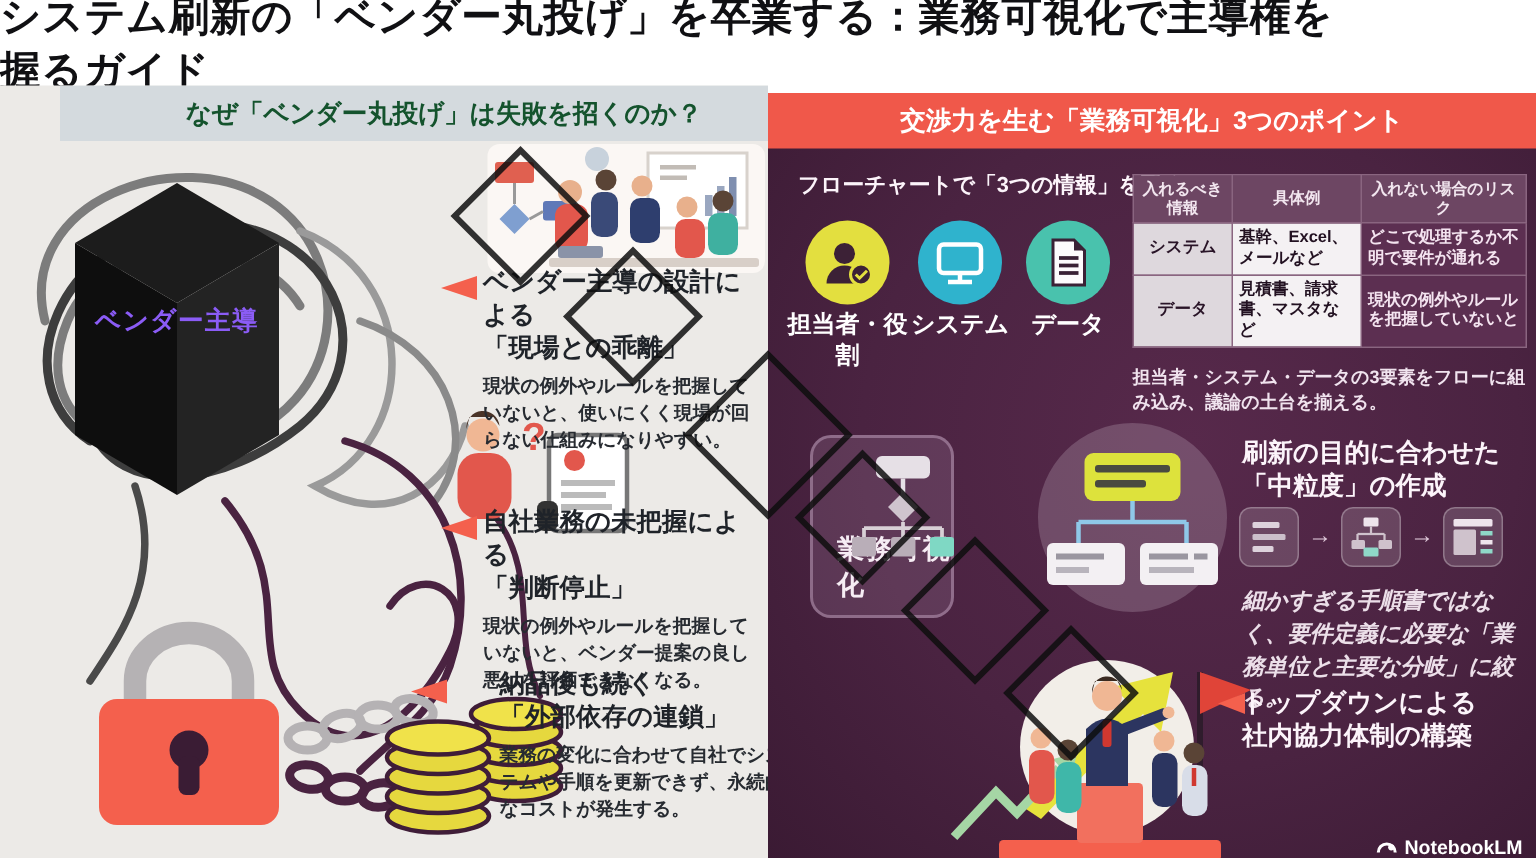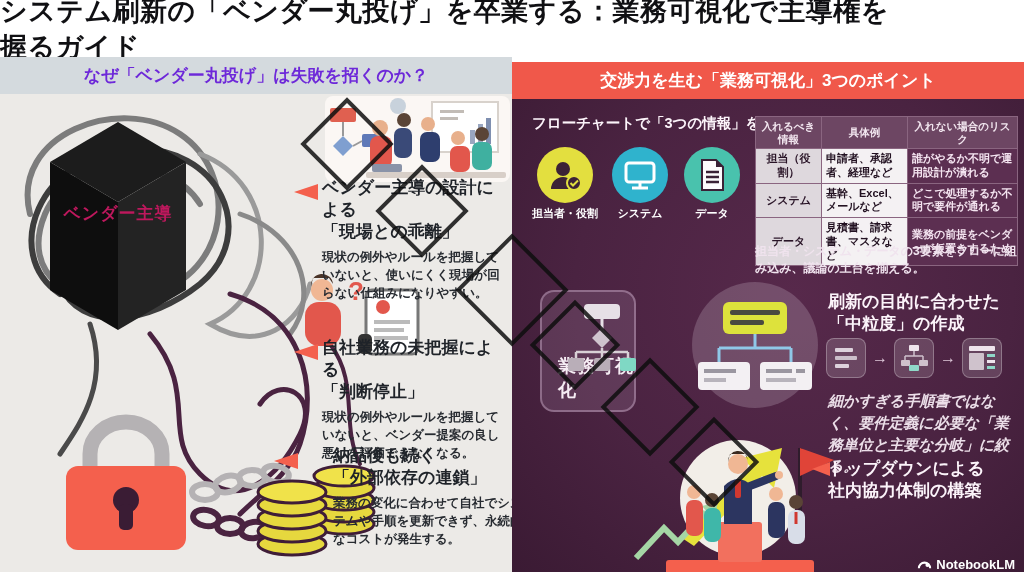--- a/index.html
+++ b/index.html
@@ -15,46 +15,46 @@
 
   
   .left-panel{ position:absolute; left:0; top:57px; width:512px; height:515px;
     background:#eceae7; overflow:hidden; }
   .right-panel{ position:absolute; left:512px; top:62px; width:512px; height:515px;
     background:radial-gradient(ellipse at 55% 45%, #57294b 0%, #4a2341 55%, #3a1a33 100%);
     overflow:hidden; }
   .panel-header{ position:absolute; left:0; top:0; width:512px; height:37px;
     display:flex; align-items:center; justify-content:center;
     font-size:17px; font-weight:800; z-index:30;}
-  .left-panel .panel-header{ background:#d4dade; color:#6d28d9; }
+  .left-panel .panel-header{ background:#d4dade; color:#14532d;margin-left:40px; }
   .right-panel .panel-header{ background:#f0584a; color:#fff; }
 
   .art{ position:absolute; left:0; top:37px; z-index:5; }
 
   
   .lp-block{ position:absolute; z-index:20; }
   .lp-title{ font-weight:800; font-size:17px; color:#1f2329; line-height:1.3; white-space:pre-line; }
   .lp-body{ font-weight:600; font-size:12.5px; color:#272b31; line-height:1.42; margin-top:6px; }
   .marker{ position:absolute; width:0; height:0; z-index:20;
     border-top:8px solid transparent; border-bottom:8px solid transparent;
     border-right:24px solid #f4604d; }
-  .cube-label{ position:absolute; z-index:21; color:#be185d; font-weight:700;
+  .cube-label{ position:absolute; z-index:21; color:#8b5cf6; font-weight:700;
     font-size:17px; text-align:center; letter-spacing:1px;}
 
   
   .pt-heading{ position:absolute; z-index:20; font-weight:800; font-size:17px;
     color:#fcf4fa; line-height:1.3; white-space:pre-line; }
   .flow-heading{ position:absolute; z-index:20; font-weight:800; font-size:14.5px; color:#fcf4fa; }
   .pt-body{ position:absolute; z-index:20; font-weight:600; font-size:15px;
     color:#ecdfe9; line-height:1.45;font-style:italic; }
   .circle-icon{ position:absolute; width:56px; height:56px; border-radius:50%;
     display:flex; align-items:center; justify-content:center; z-index:20; }
   .ci-yellow{ background:#e3df3f; } .ci-cyan{ background:#2fb3cd; } .ci-teal{ background:#49c2ad; }
   .circle-label{ position:absolute; z-index:20; width:90px; text-align:center;
-    font-size:11px; font-weight:800; color:#fff; }
+    font-size:16px; font-weight:800; color:#fff; }
 
   table.info-table{ position:absolute; left:243px; top:54px; z-index:20;
     border-collapse:collapse; table-layout:fixed; width:262px;
     font-family:"Liberation Sans", sans-serif; }
   table.info-table th{ background:#6d4663; color:#f2e6ef; font-size:10.5px; font-weight:800;
     padding:3px 2px; border:1px solid #8a6580; line-height:1.2;}
   table.info-table td{ font-size:11px; font-weight:700; padding:3px 4px;
     border:1px solid #8a6580; line-height:1.25; }
   td.c1{ background:#ded8dd; color:#291427; text-align:center; }
   td.c2{ background:#f4f1f3; color:#221121; }
@@ -259,33 +259,28 @@
         </colgroup>
       <thead>
         <tr>
           <th>入れるべき情報</th>
           <th>具体例</th>
           <th>入れない場合のリスク</th>
         </tr>
       </thead>
       <tbody>
         <tr>
-          <td class="c1">担当（役割）</td>
-          <td class="c2">申請者、承認者、経理など</td>
-          <td class="c3">誰がやるか不明で運用設計が潰れる</td>
-        </tr>
-        <tr>
           <td class="c1">システム</td>
           <td class="c2">基幹、Excel、メールなど</td>
           <td class="c3">どこで処理するか不明で要件が通れる</td>
         </tr>
         <tr>
           <td class="c1">データ</td>
           <td class="c2">見積書、請求書、マスタなど</td>
-          <td class="c3">業務の前提をベンダーが仮置きするため</td>
+          <td class="c3">現状の例外やルールを把握していないと</td>
         </tr>
       </tbody>
     </table>
 
     <div class="caption">担当者・システム・データの3要素をフローに組み込み、議論の土台を揃える。</div>
 
     <div class="viz-box">
       <svg class="viz-icon" width="84" height="76" viewBox="0 0 84 76">
         <rect x="24" y="4" width="36" height="15" rx="4" fill="#e6e0e6"></rect>
         <line x1="42" y1="19" x2="42" y2="30" stroke="#e6e0e6" stroke-width="3"></line>

